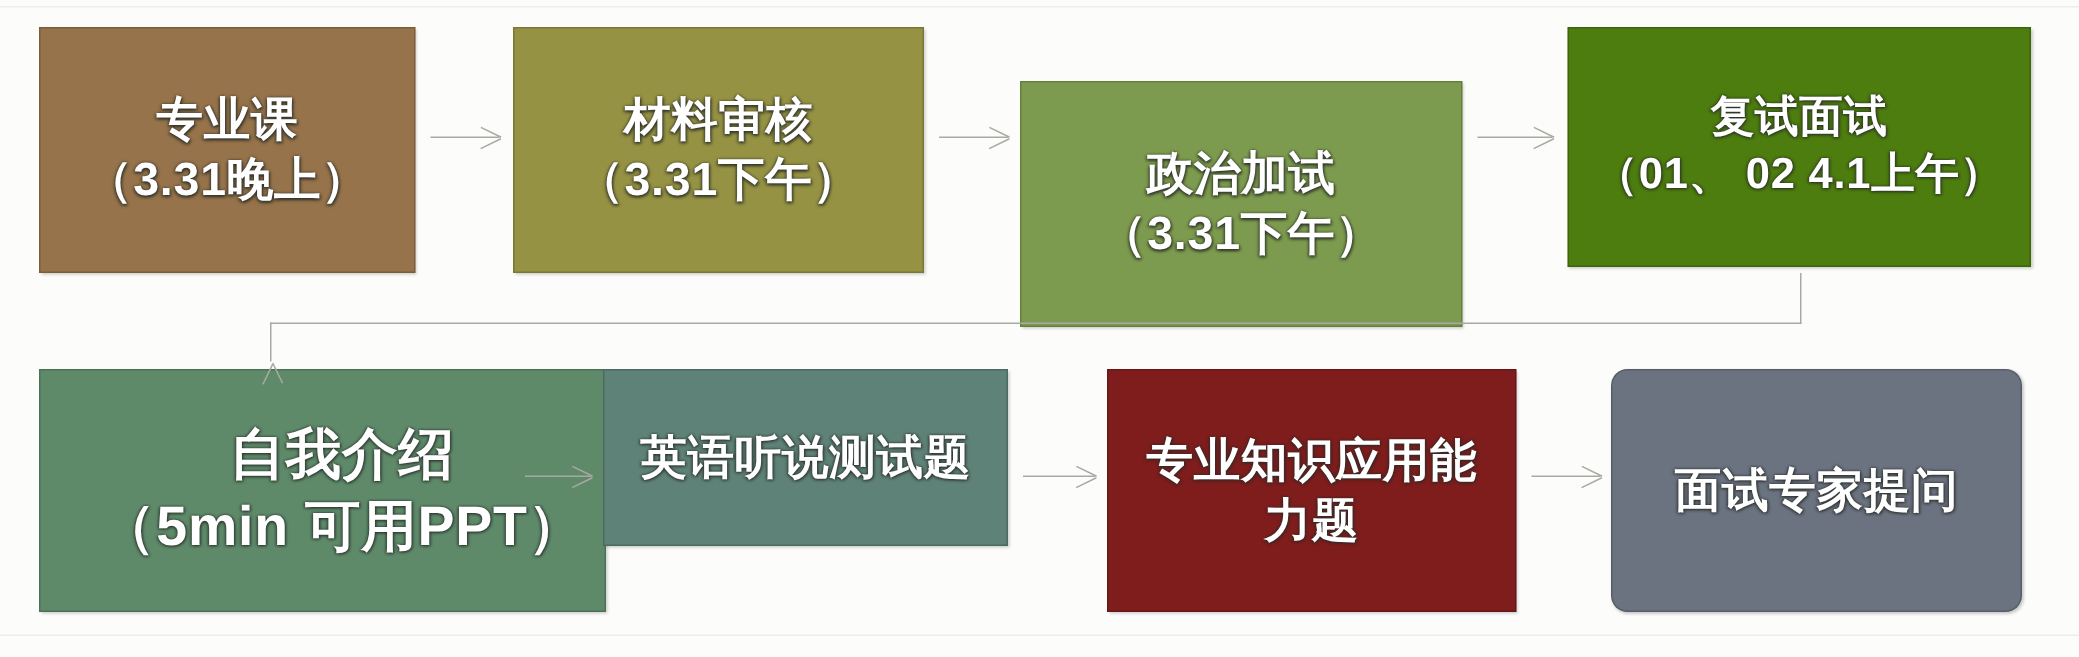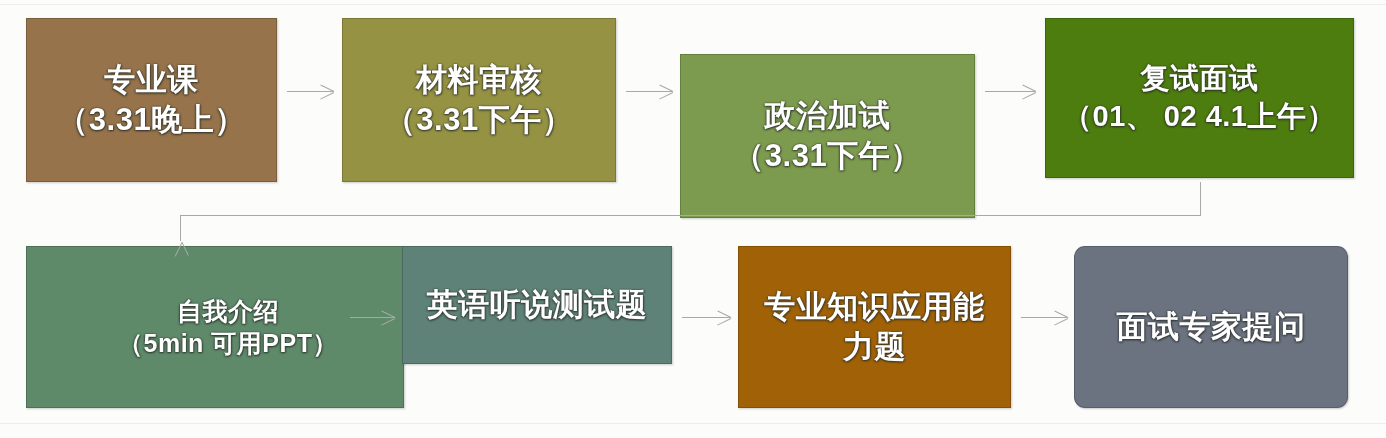--- a/index.html
+++ b/index.html
@@ -145,30 +145,30 @@
   <div class="node" id="n3" style="left: 680px; top: 18px; width: 295px; height: 164px; background: rgb(125, 155, 78); font-size: 31px; margin-top: 36px;">
     <span class="ln">政治加试</span>
     <span class="ln">（3.31下午）</span>
   </div>
 
   <div class="node" id="n4" style="left: 1045px; top: 18px; width: 309px; height: 160px; background: #4d7c0f; font-size: 29px;">
     <span class="ln">复试面试</span>
     <span class="ln">（01、 02 4.1上午）</span>
   </div>
 
-  <div class="node" id="n5" style="left: 26px; top: 246px; width: 378px; height: 162px; background: rgb(94, 138, 106); font-size: 25px; padding-left: 32px;">
+  <div class="node" id="n5" style="left: 26px; top: 246px; width: 378px; height: 162px; background: rgb(94, 138, 106); font-size: 37px; padding-left: 32px;">
     <span class="ln">自我介绍</span>
     <span class="ln">（5min 可用PPT）</span>
   </div>
 
   <div class="node" id="n6" style="left: 402px; top: 246px; width: 270px; height: 118px; background: rgb(95, 130, 120); font-size: 31px;">
     <span class="ln">英语听说测试题</span>
   </div>
 
-  <div class="node wrap" id="n7" style="left: 738px; top: 246px; width: 273px; height: 162px; background: #a16207; font-size: 31px;">
+  <div class="node wrap" id="n7" style="left: 738px; top: 246px; width: 273px; height: 162px; background: #7f1d1d; font-size: 31px;">
     <span class="ln">专业知识应用能</span>
     <span class="ln">力题</span>
   </div>
 
   <div class="node" id="n8" style="left: 1074px; top: 246px; width: 274px; height: 162px; background: rgb(107, 114, 128); font-size: 31px; border-radius: 11px;">
     <span class="ln">面试专家提问</span>
   </div>
 
   <div class="arrow-h" id="a12" style="left: 287px; top: 82px; width: 46px;">
     <div class="shaft"></div>

